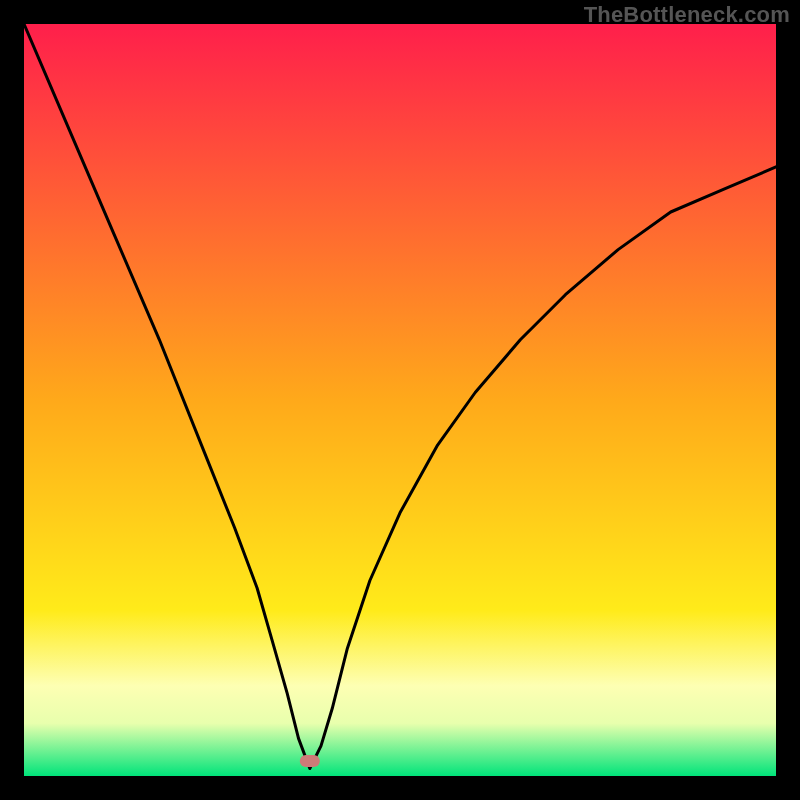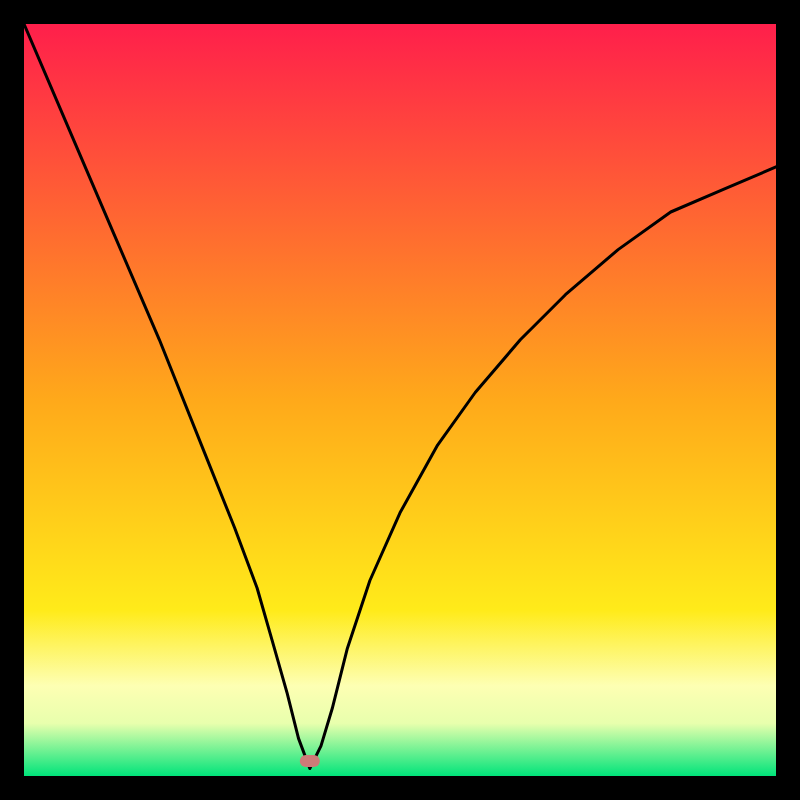--- a/index.html
+++ b/index.html
@@ -34,20 +34,21 @@
     top: 24px;
     width: 752px;
     height: 752px;
   }
   svg { display: block; }
 </style>
 </head>
 <body>
 
 <div class="frame">
+  <div class="watermark">TheBottleneck.com</div>
 
   <div class="plot-area">
     <svg id="chart-svg" width="752" height="752" viewBox="0 0 752 752">
       <defs>
         <linearGradient id="bg-grad" x1="0" y1="0" x2="0" y2="1">
           <stop id="g0" offset="0%" stop-color="#ff1f4b"></stop>
           <stop id="g1" offset="50%" stop-color="#ffa91a"></stop>
           <stop id="g2" offset="78%" stop-color="#ffeb1a"></stop>
           <stop id="g3" offset="88%" stop-color="#fdffb3"></stop>
           <stop id="g4" offset="93%" stop-color="#e8ffad"></stop>

